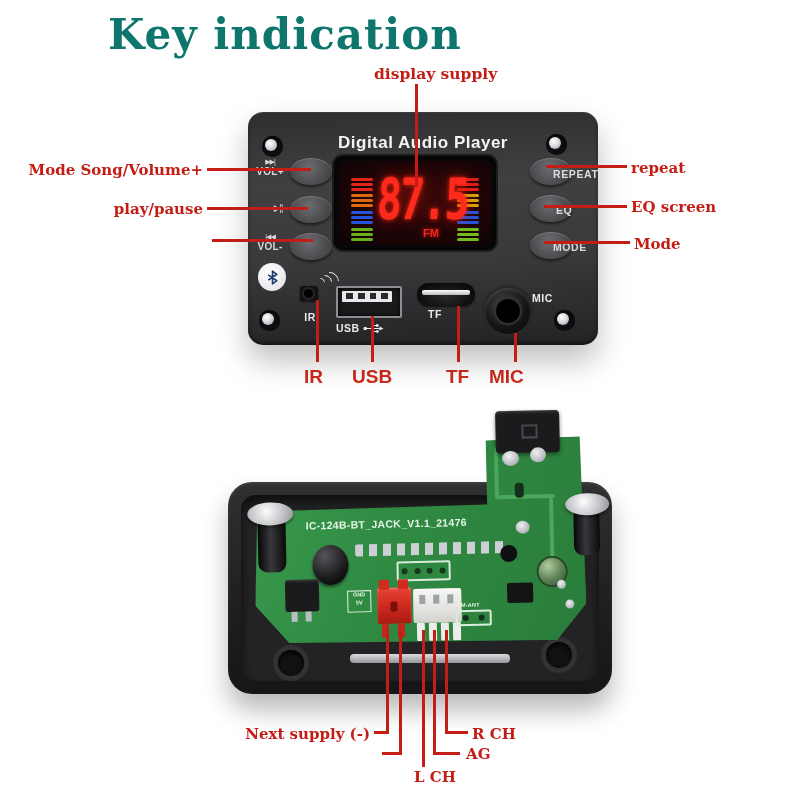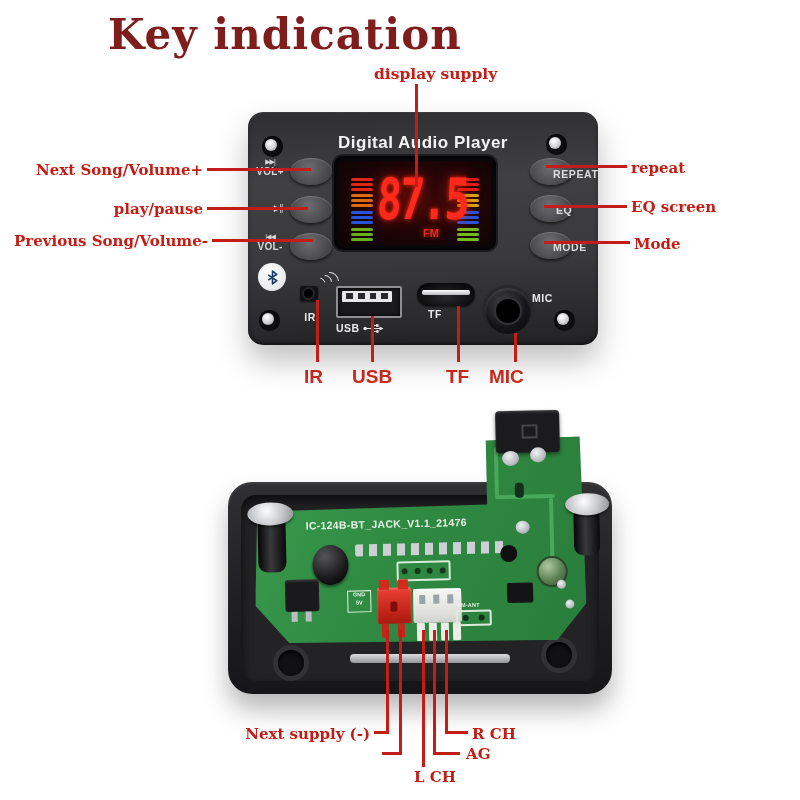--- a/index.html
+++ b/index.html
@@ -1,21 +1,21 @@
 <!DOCTYPE html>
 <html><head>
 <meta charset="utf-8">
 <style>
   html,body{margin:0;padding:0;background:#fff;}
   .stage{position:relative;width:800px;height:800px;background:#fff;overflow:hidden;
          font-family:"Liberation Sans",sans-serif;}
 
   
   .page-title{position:absolute;left:108px;top:10px;font-family:"DejaVu Serif",serif;
-    font-weight:bold;font-size:42px;color:#7f1d1d;letter-spacing:1px;}
+    font-weight:bold;font-size:42px;color:#0f766e;letter-spacing:1px;}
   .callout{position:absolute;font-family:"DejaVu Serif",serif;font-weight:bold;
     font-size:15px;color:#c41d15;white-space:nowrap;}
   .portlabel{position:absolute;font-family:"Liberation Sans",sans-serif;
     font-size:19px;font-weight:600;color:#cf2a1c;white-space:nowrap;}
   .cline{position:absolute;background:#c41d15;z-index:6;}
 
   
   .front{position:absolute;left:248px;top:112px;width:350px;height:233px;border-radius:15px;
     background:linear-gradient(178deg,#2f2f31 0%,#404042 30%,#3a3a3c 62%,#232325 100%);
     box-shadow:0 16px 30px rgba(0,0,0,.25), inset 0 1px 2px rgba(255,255,255,.10), inset 0 -2px 4px rgba(0,0,0,.5);
@@ -260,23 +260,22 @@
         <div class="tf-slit"></div>
       </div>
     <div class="portname" style="left:180px;top:196px;">TF</div>
 
     <div class="mic-jack">
         <i></i>
       </div>
     <div class="portname" style="left:284px;top:180px;">MIC</div>
   </div>
 
-  <div class="callout" style="right:597px;top:161px;">Next Song/Volume+</div>
+  <div class="callout" style="right:597px;top:161px;">Mode Song/Volume+</div>
   <div class="callout" style="right:597px;top:200px;">play/pause</div>
-  <div class="callout" style="right:592px;top:232px;">Previous Song/Volume-</div>
   <div class="cline" style="left:207px;top:168px;width:104px;height:3px;"></div>
   <div class="cline" style="left:207px;top:207px;width:101px;height:3px;"></div>
   <div class="cline" style="left:212px;top:239px;width:101px;height:3px;"></div>
 
   <div class="callout" style="left:631px;top:159px;">repeat</div>
   <div class="callout" style="left:631px;top:198px;">EQ screen</div>
   <div class="callout" style="left:634px;top:235px;">Mode</div>
   <div class="cline" style="left:546px;top:165px;width:81px;height:3px;"></div>
   <div class="cline" style="left:544px;top:205px;width:83px;height:3px;"></div>
   <div class="cline" style="left:544px;top:241px;width:86px;height:3px;"></div>

